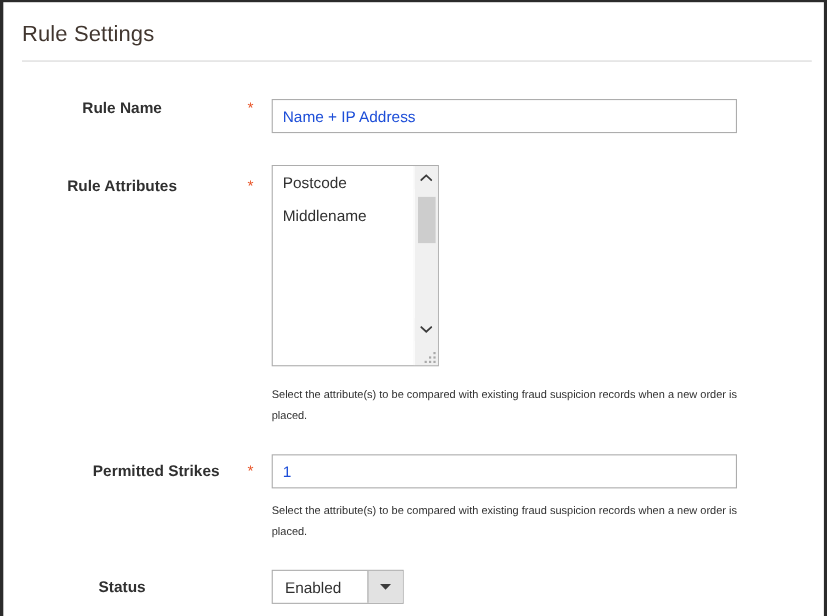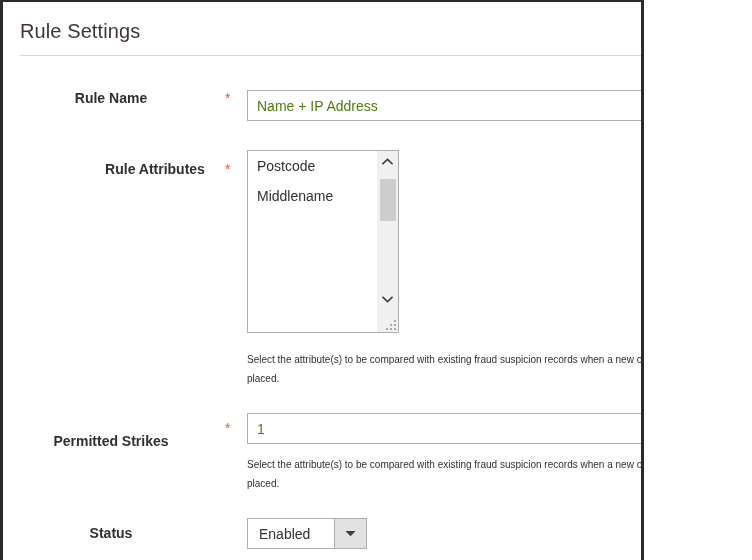--- a/index.html
+++ b/index.html
@@ -8,21 +8,21 @@
     padding: 0;
     background: #ffffff;
   }
   body {
     font-family: "Liberation Sans", sans-serif;
     -webkit-font-smoothing: antialiased;
   }
 
   .page {
     position: relative;
-    width: 644px;
+    width: 752px;
     height: 560px;
     background: #ffffff;
     box-sizing: border-box;
     border-left: 3px solid #2b2b2b;
     border-right: 3px solid #2b2b2b;
     border-top: 2px solid #2b2b2b;
     overflow: hidden;
   }
 
   
@@ -76,21 +76,21 @@
   .text-input {
     position: absolute;
     left: 244px;
     width: 423px;
     height: 31px;
     box-sizing: border-box;
     border: 1px solid #adadad;
     background: #ffffff;
     font-family: "Liberation Sans", sans-serif;
     font-size: 14px;
-    color: #4d7c0f;
+    color: #1d4ed8;
     padding: 0 9px;
     line-height: 29px;
     outline: none;
     border-radius: 0;
   }
 
   
   .multiselect-wrap {
     position: absolute;
     left: 244px;
@@ -220,21 +220,21 @@
   <div class="section-title">Rule Settings</div>
   <div class="section-divider"></div>
 
   <div class="form-row" style="top:88px;">
     <div class="field-label">Rule Name</div>
     <div class="req-star">*</div>
     <input class="text-input" type="text" value="Name + IP Address" style="">
   </div>
 
   <div class="form-row" style="top:157px;">
-    <div class="field-label" style="top:2px;padding-left:44px;">Rule Attributes</div>
+    <div class="field-label" style="top:2px;">Rule Attributes</div>
     <div class="req-star" style="top:2px;">*</div>
 
     <div class="multiselect-wrap" style="top:-9px;">
       <div class="ms-options" id="ms-options">
           <div class="ms-option">Postcode</div>
           <div class="ms-option">Middlename</div>
         </div>
 
       <div class="ms-scrollbar">
         <div class="sb-arrow up">
@@ -256,21 +256,21 @@
           <i style="right:4px;bottom:4px;"></i>
           <i style="right:0;bottom:8px;"></i>
         </div>
       </div>
     </div>
 
     <div class="field-note" style="top:191px;">Select the attribute(s) to be compared with existing fraud suspicion records when a new order is placed.</div>
   </div>
 
   <div class="form-row" style="top:411px;">
-    <div class="field-label" style="top:20px;">Permitted Strikes</div>
+    <div class="field-label" style="top:7px;padding-left:31px;">Permitted Strikes</div>
     <div class="req-star" style="top:7px;">*</div>
     <input class="text-input" type="text" value="1" style="">
     <div class="field-note" style="top:42px;">Select the attribute(s) to be compared with existing fraud suspicion records when a new order is placed.</div>
   </div>
 
   <div class="form-row" style="top:516px;">
     <div class="field-label" style="top:7px;">Status</div>
     <div class="select-wrap">
       <div class="select-value">Enabled</div>
       <div class="select-arrow-btn">

